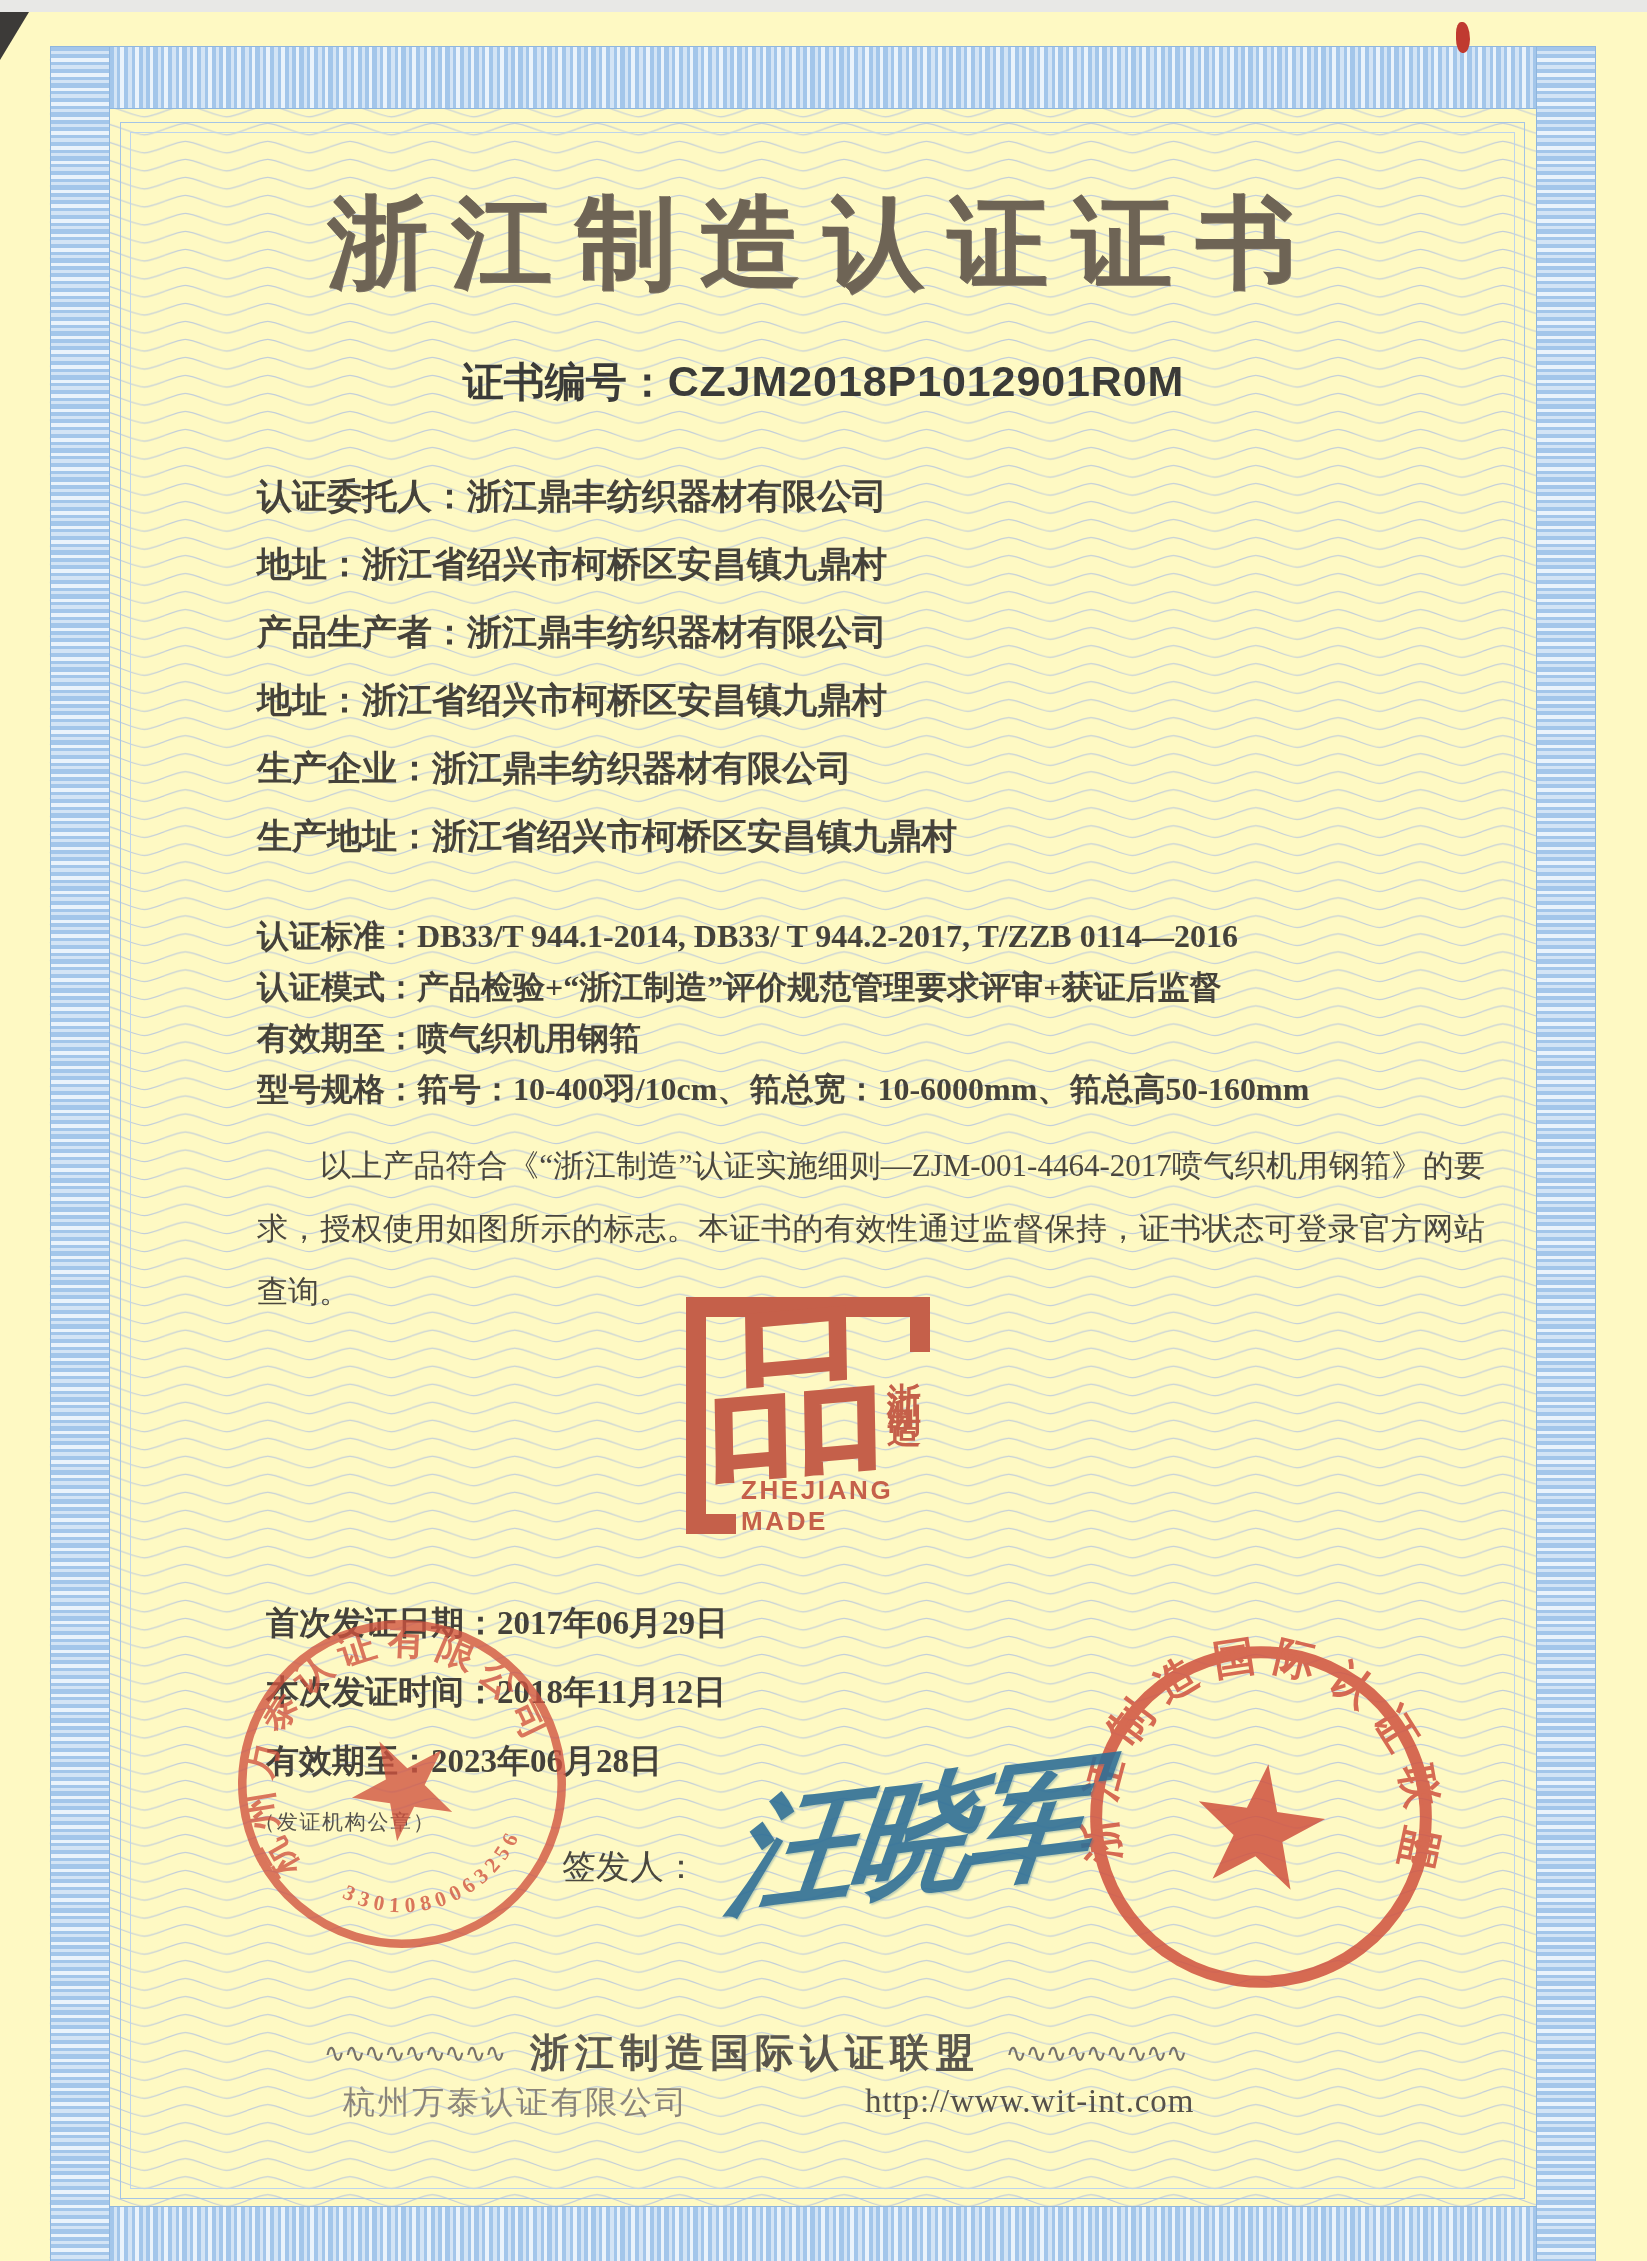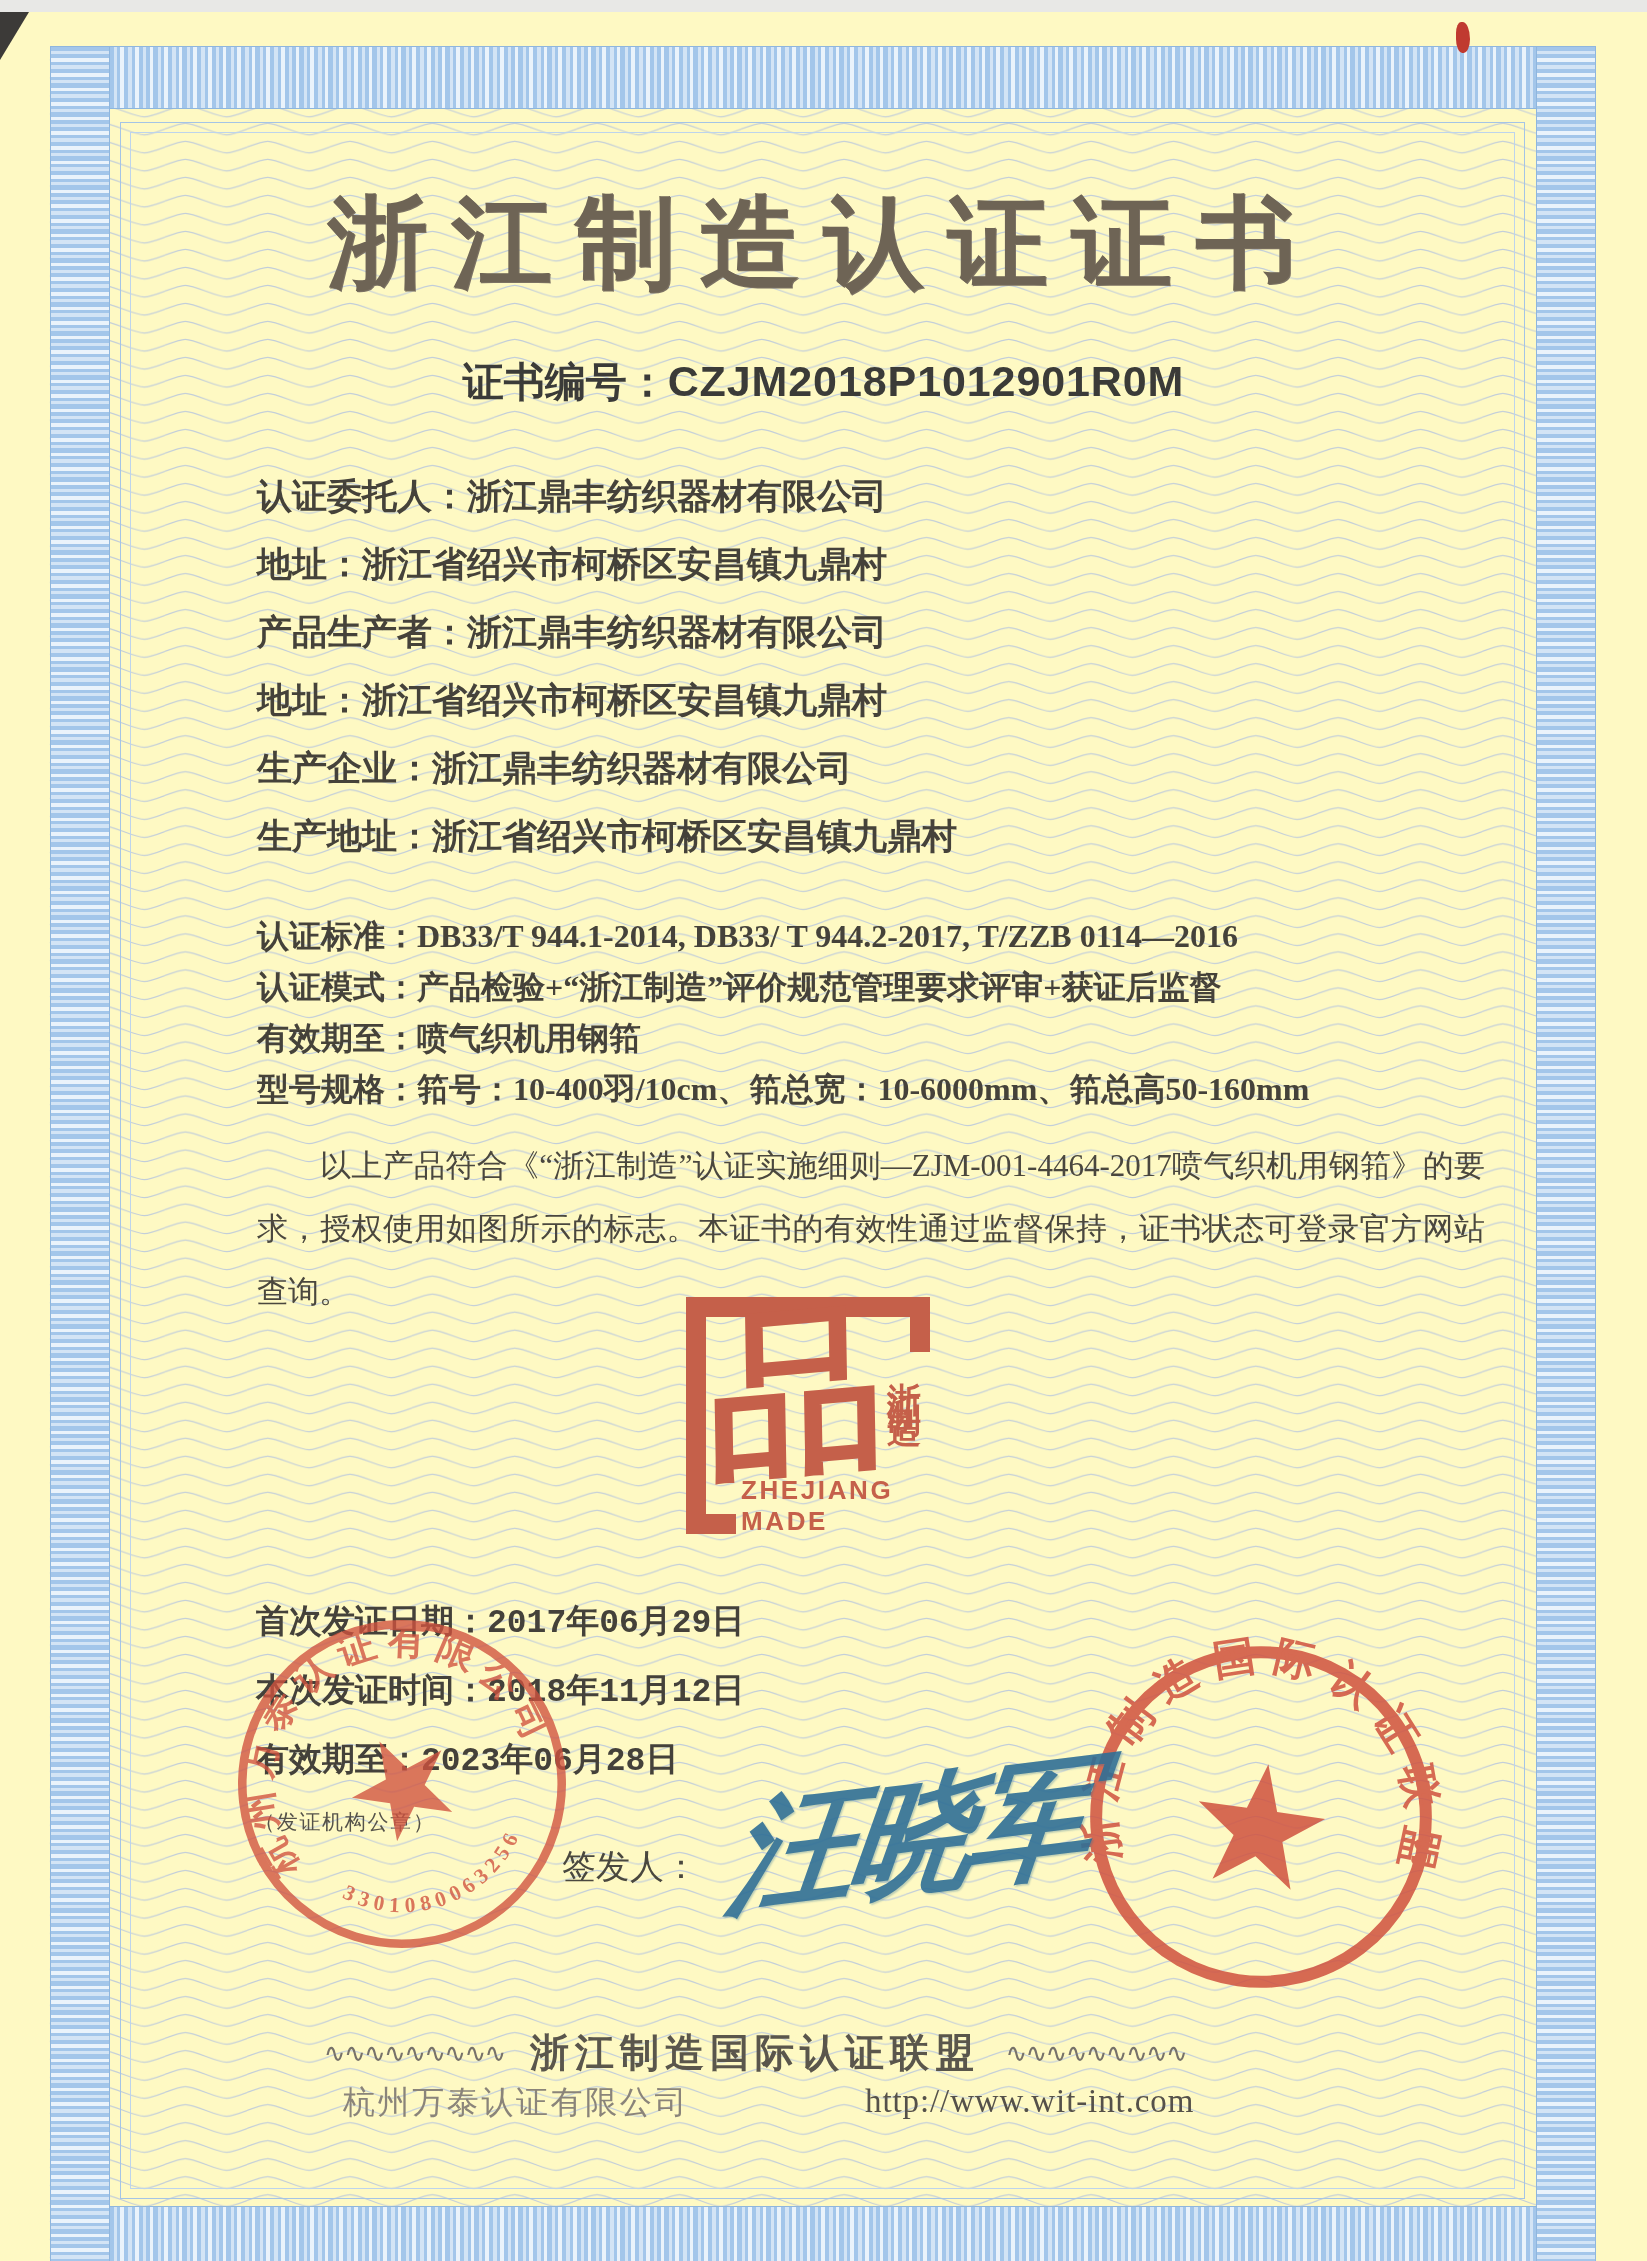--- a/index.html
+++ b/index.html
@@ -51,21 +51,21 @@
   }
   .logo-side {
     position:absolute; right:3.4px; top:58px; writing-mode:vertical-rl;
     font-size:34px; font-weight:bold; color:#c5604a; letter-spacing:10.3px;
   }
   .logo-caption {
     position:absolute; left:55px; bottom:-3.4px; font-size:26px; font-weight:bold;
     color:#c5604a; letter-spacing:2.6px; font-family:"Liberation Sans", sans-serif;
   }
   
-  .dates { left:256px; top:1577px; font-size:33px; font-weight:bold; line-height:69px; color:#44413a;font-family:Liberation Mono, monospace; }
+  .dates { left:266px; top:1577px; font-size:33px; font-weight:bold; line-height:69px; color:#44413a; }
   .seal-note { left:254px; top:1796px; font-size:21px; color:#55524a; letter-spacing:1.7px; }
   
   .seal { z-index:4; }
   .signer-label { left:562px; top:1832px; font-size:34px; color:#4a483f; z-index:3; }
   .signature {
     left:729px; top:1741px; font-size:127px; color:#2f6f96; z-index:4;
     font-style:italic; font-weight:bold; letter-spacing:-6.9px; opacity:.9;
     transform:rotate(-7deg) skewX(-14deg); text-shadow:1.7px 1.7px 1.7px rgba(47,111,150,.35);
   }
   

